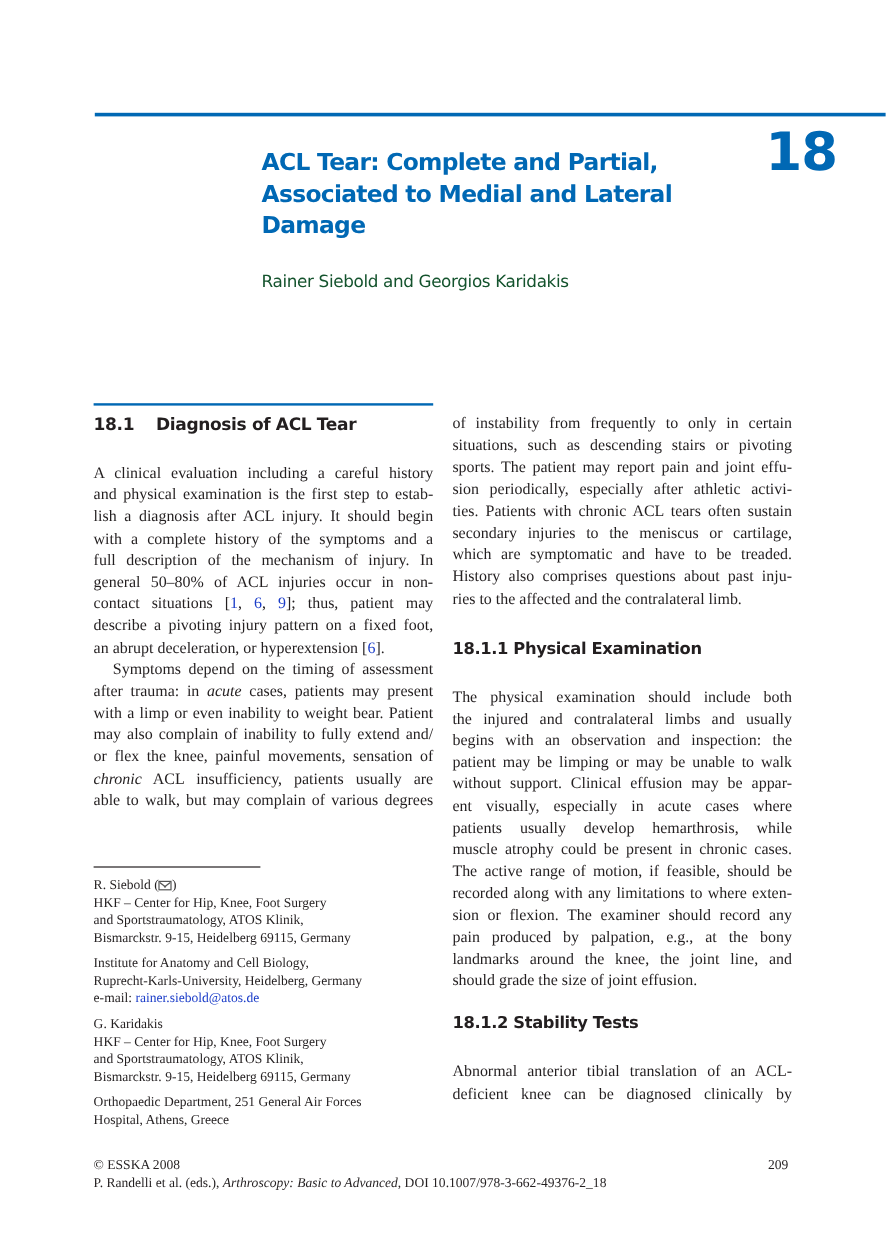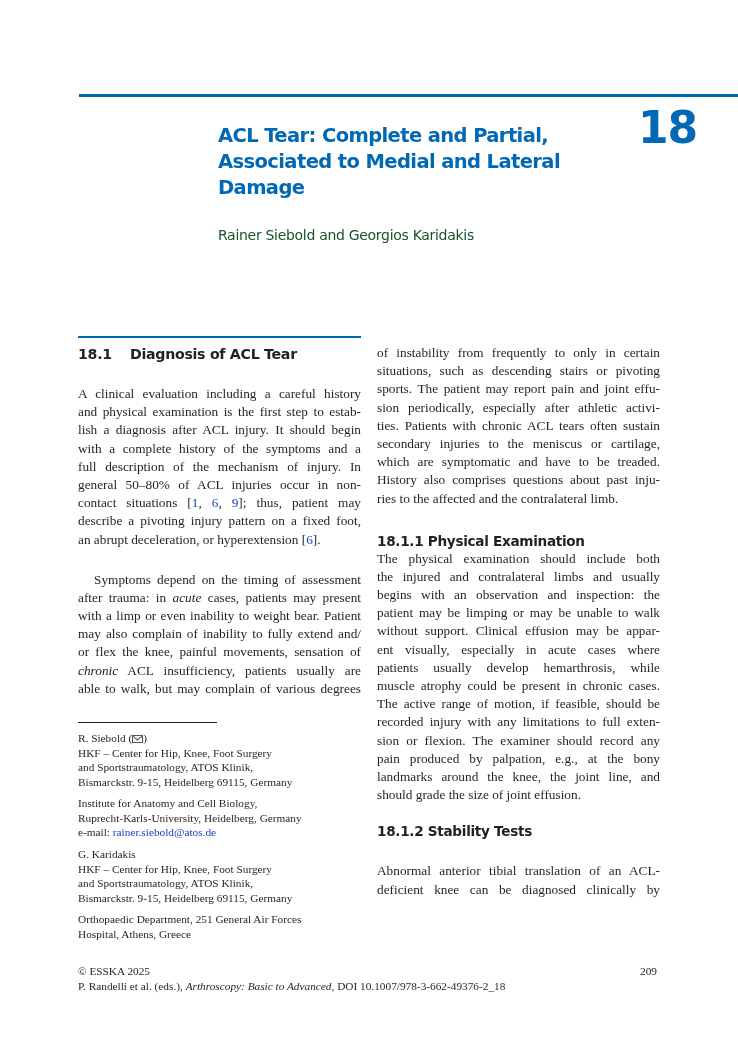--- a/index.html
+++ b/index.html
@@ -12,21 +12,21 @@
   .col { position: absolute; width: 283px; font-size: 13.3px; line-height: 18.2px; }
   .col-left { left: 78px; top: 336px; }
   .col-right { left: 377px; top: 344px; }
   .sec-rule { height: 2px; background: #0068b4; width: 283px; margin-bottom: 7px; }
   .h1 { font-family: "DejaVu Sans", sans-serif; font-weight: bold; font-size: 14.2px; line-height: 18px; letter-spacing: -0.3px; margin-bottom: 22px; white-space: nowrap; }
   .h1 .num { display: inline-block; width: 52px; }
   .h2 { font-family: "DejaVu Sans", sans-serif; font-weight: bold; font-size: 13.6px; line-height: 18px; letter-spacing: -0.3px; white-space: nowrap; }
   p { margin: 0; text-align: justify; font-family: Liberation Serif, serif; }
   .line { display: block; text-align: justify; text-align-last: justify; white-space: nowrap; height: 18.2px; }
   .line.last { text-align-last: left; }
-  .ind { text-indent: 16px; margin-top: 22px; }
+  .ind { text-indent: 16px; }
   .ref { color: #1a3cc8; }
   em { font-style: italic; }
   .fn-rule { position: absolute; left: 78px; top: 722px; width: 139px; height: 1px; background: #231f20; }
   .affil { position: absolute; left: 78px; width: 300px; font-size: 11.3px; line-height: 14.6px; }
   .affil .ln { white-space: nowrap; display: block; }
   .mail-link { color: #1a3cc8; }
   .env { display: inline-block; width: 11px; height: 8px; border: 1px solid #555; position: relative; vertical-align: -1px; box-sizing: border-box; overflow: hidden; }
   .env::before, .env::after { content: ""; position: absolute; top: -1px; width: 8px; height: 1px; background: #555; }
   .env::before { left: -1px; transform-origin: left; transform: rotate(38deg); }
   .env::after { right: -1px; transform-origin: right; transform: rotate(-38deg); }
@@ -79,32 +79,32 @@
     <span class="line">of instability from frequently to only in certain</span>
     <span class="line">situations, such as descending stairs or pivoting</span>
     <span class="line">sports. The patient may report pain and joint effu-</span>
     <span class="line">sion periodically, especially after athletic activi-</span>
     <span class="line">ties. Patients with chronic ACL tears often sustain</span>
     <span class="line">secondary injuries to the meniscus or cartilage,</span>
     <span class="line">which are symptomatic and have to be treaded.</span>
     <span class="line">History also comprises questions about past inju-</span>
     <span class="line last">ries to the affected and the contralateral limb.</span>
   </p>
-  <div class="h2" style="margin-top:24px;">18.1.1  Physical Examination</div>
+  <div class="h2" style="margin-top:24px;margin-bottom:22px;">18.1.1  Physical Examination</div>
   <p>
     <span class="line">The physical examination should include both</span>
     <span class="line">the injured and contralateral limbs and usually</span>
     <span class="line">begins with an observation and inspection: the</span>
     <span class="line">patient may be limping or may be unable to walk</span>
     <span class="line">without support. Clinical effusion may be appar-</span>
     <span class="line">ent visually, especially in acute cases where</span>
     <span class="line">patients usually develop hemarthrosis, while</span>
     <span class="line">muscle atrophy could be present in chronic cases.</span>
     <span class="line">The active range of motion, if feasible, should be</span>
-    <span class="line">recorded injury with any limitations to full exten-</span>
+    <span class="line">recorded along with any limitations to where exten-</span>
     <span class="line">sion or flexion. The examiner should record any</span>
     <span class="line">pain produced by palpation, e.g., at the bony</span>
     <span class="line">landmarks around the knee, the joint line, and</span>
     <span class="line last">should grade the size of joint effusion.</span>
   </p>
   <div class="h2" style="margin-top:18px;margin-bottom:22px;">18.1.2  Stability Tests</div>
   <p>
     <span class="line">Abnormal anterior tibial translation of an ACL-</span>
     <span class="line">deficient knee can be diagnosed clinically by</span>
   </p>
@@ -127,16 +127,16 @@
   <span class="ln">HKF – Center for Hip, Knee, Foot Surgery</span>
   <span class="ln">and Sportstraumatology, ATOS Klinik,</span>
   <span class="ln">Bismarckstr. 9-15, Heidelberg 69115, Germany</span>
 </div>
 <div class="affil" style="top:912px;">
   <span class="ln">Orthopaedic Department, 251 General Air Forces</span>
   <span class="ln">Hospital, Athens, Greece</span>
 </div>
 
 <div class="footer">
-  <span class="ln">© ESSKA 2025</span>
+  <span class="ln">© ESSKA 2008</span>
   <span class="ln"><span>P. Randelli et al. (eds.), </span><em>Arthroscopy: Basic to Advanced</em><span>, DOI 10.1007/978-3-662-49376-2_18</span></span>
 </div>
 <div class="page-num">209</div>
 
 </body></html>

